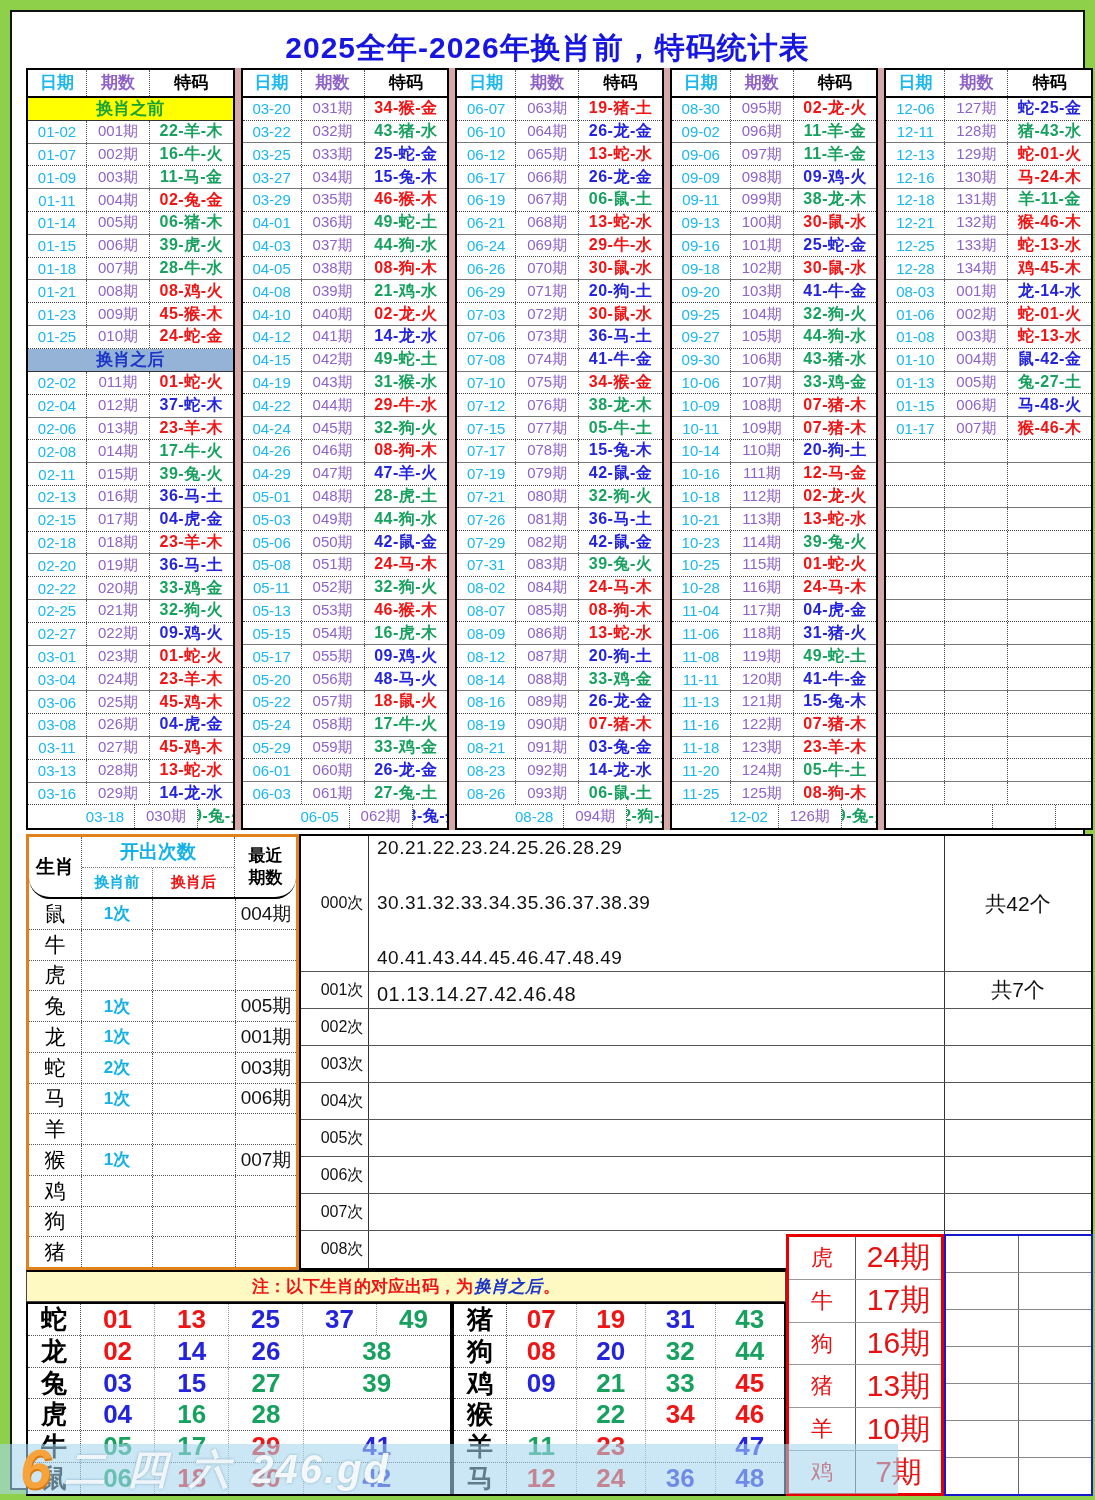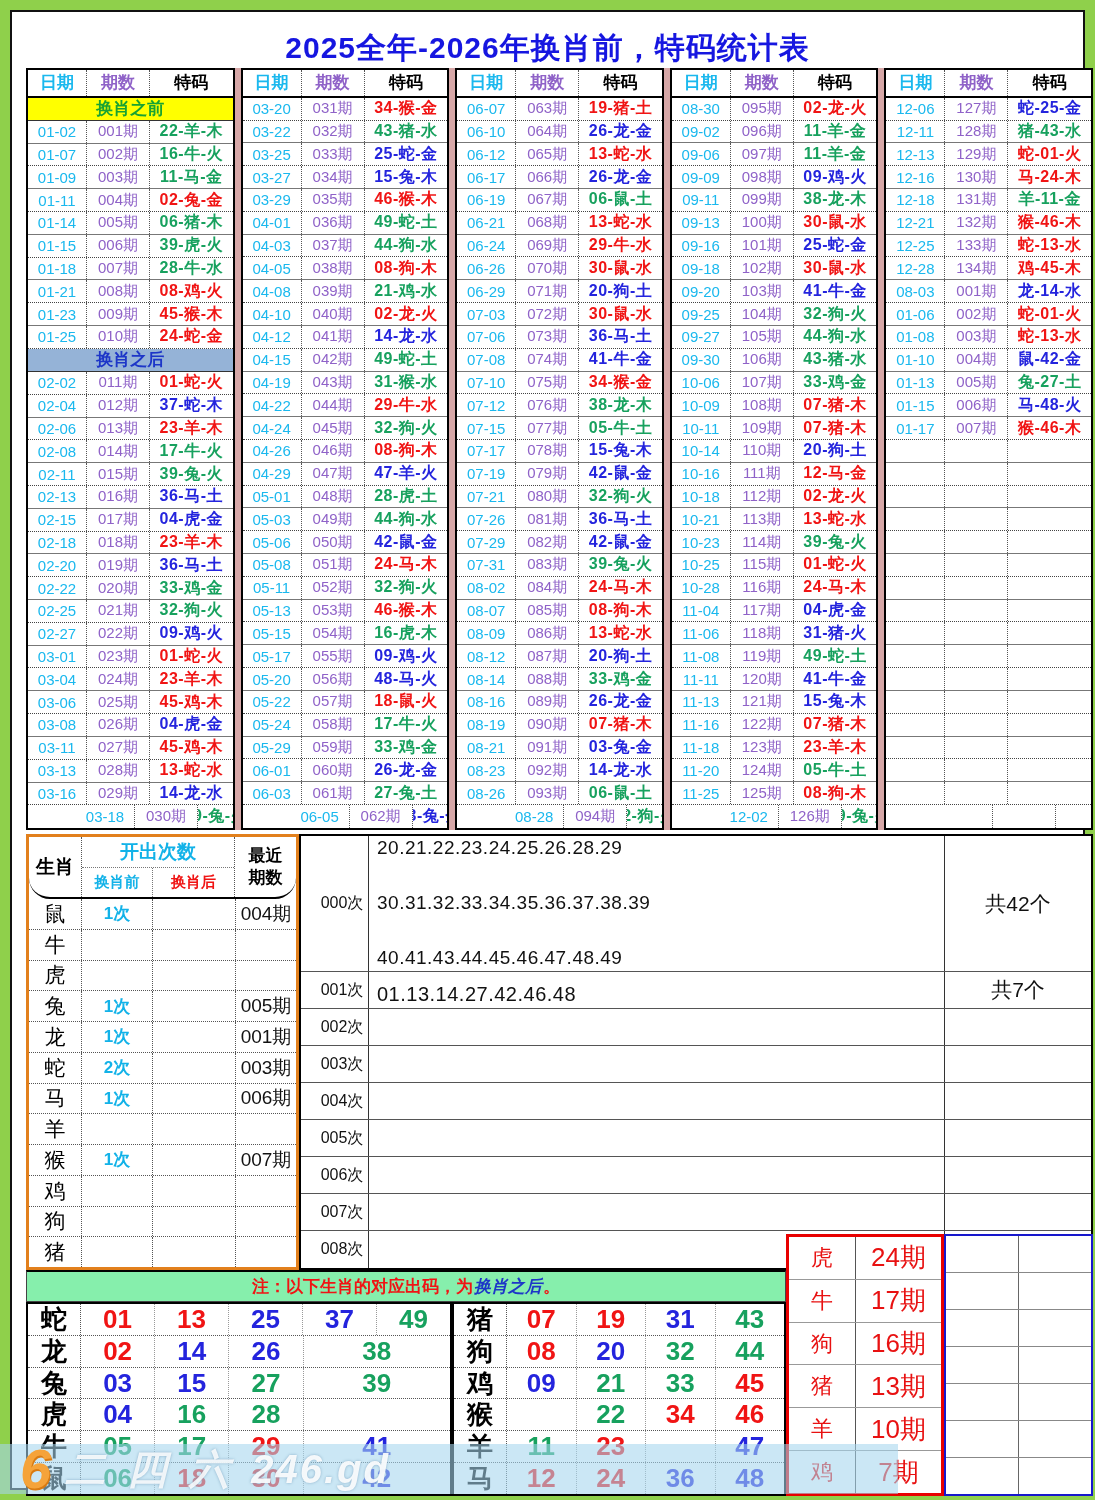--- a/index.html
+++ b/index.html
@@ -53,41 +53,41 @@
   .ct-row{flex:0 0 37px;display:flex;border-bottom:1px solid #555;box-sizing:border-box;min-height:0;}
   .ct-row:last-child{border-bottom:none;}
   .ct-big{flex:1 1 140px;}
   .ct-label{width:52px;display:flex;align-items:center;justify-content:center;font-size:16px;color:#111;border-right:1px solid #333;padding-left:15px;}
   .ct-nums{flex:1;display:flex;flex-direction:column;justify-content:flex-end;padding-left:8px;border-right:1px solid #333;overflow:hidden;gap:28px;}
   .ct-line{font-size:20px;color:#111;line-height:27px;letter-spacing:.5px;white-space:nowrap;}
   .ct-big .ct-line{font-size:19px;}
   .ct-total{width:146px;display:flex;align-items:center;justify-content:center;font-size:21px;color:#111;}
 
   
-  .note{position:absolute;left:14px;top:1258px;width:760px;height:32px;box-sizing:border-box;border:1px solid #444;border-top:2px solid #000;background:#86efac;display:flex;align-items:center;justify-content:center;font-size:17px;font-weight:bold;color:#f01414;}
+  .note{position:absolute;left:14px;top:1258px;width:760px;height:32px;box-sizing:border-box;border:1px solid #444;border-top:2px solid #000;background:#fef9c3;display:flex;align-items:center;justify-content:center;font-size:17px;font-weight:bold;color:#f01414;}
   .note-hl{color:#1d36c8;font-style:italic;margin:0 1px;}
 
   
   .btable{position:absolute;top:1290px;height:194px;border:2px solid #000;box-sizing:border-box;background:#fff;display:flex;flex-direction:column;}
   .bl{left:14px;width:426px;}
   .br{left:440px;width:334px;}
   .b-row{flex:1;display:flex;border-bottom:1px dotted #555;min-height:0;}
   .b-row:last-child{border-bottom:none;}
   .b-z{flex:0 0 52px;display:flex;align-items:center;justify-content:center;font-size:26px;font-weight:bold;color:#000;border-right:1px dotted #555;}
   .b-n{flex:1;display:flex;align-items:center;justify-content:center;font-size:26px;font-weight:bold;border-right:1px dotted #999;}
   .b-n:last-child{border-right:none;}
   .b-merged{flex:2;}
 
   
   .limits{position:absolute;left:774px;top:1222px;width:158px;height:262px;border:3px solid #e80000;box-sizing:border-box;background:#fff;display:flex;flex-direction:column;z-index:6;}
   .lm-title{flex:0 0 62px;display:flex;align-items:center;justify-content:center;color:#e81111;font-weight:bold;font-size:19px;border-bottom:1px solid #888;}
   .lm-row{flex:1;display:flex;border-bottom:1px solid #999;min-height:0;}
   .lm-row:last-child{border-bottom:none;}
   .lm-z{width:66px;display:flex;align-items:center;justify-content:center;color:#e81111;font-size:22px;border-right:1px solid #555;}
-  .lm-p{flex:1;display:flex;align-items:center;justify-content:center;color:#e81111;font-size:26px;}
+  .lm-p{flex:1;display:flex;align-items:center;justify-content:center;color:#e81111;font-size:30px;}
   .bluebox{position:absolute;left:932px;top:1222px;width:149px;height:262px;border:2px solid #1717cc;box-sizing:border-box;background:#fff;display:flex;flex-direction:column;z-index:5;}
   .bb-row{flex:1;display:flex;border-bottom:1px solid #888;}
   .bb-row:last-child{border-bottom:none;}
   .bb-c{flex:1;border-right:1px solid #666;}
   .bb-c:last-child{border-right:none;}
 
   
   .watermark{position:absolute;left:0;top:1444px;width:898px;height:50px;background:rgba(165,213,238,.58);z-index:10;display:flex;align-items:center;}
   .wm-logo{font-size:56px;font-weight:bold;font-style:italic;color:#f5a33a;text-shadow:1px 2px 0 #d97b12;margin:0 14px 0 20px;line-height:44px;}
   .wm-brand{font-size:40px;font-weight:bold;font-style:italic;color:rgba(255,255,255,.85);letter-spacing:22px;text-shadow:0 0 3px rgba(120,160,190,.8);}

